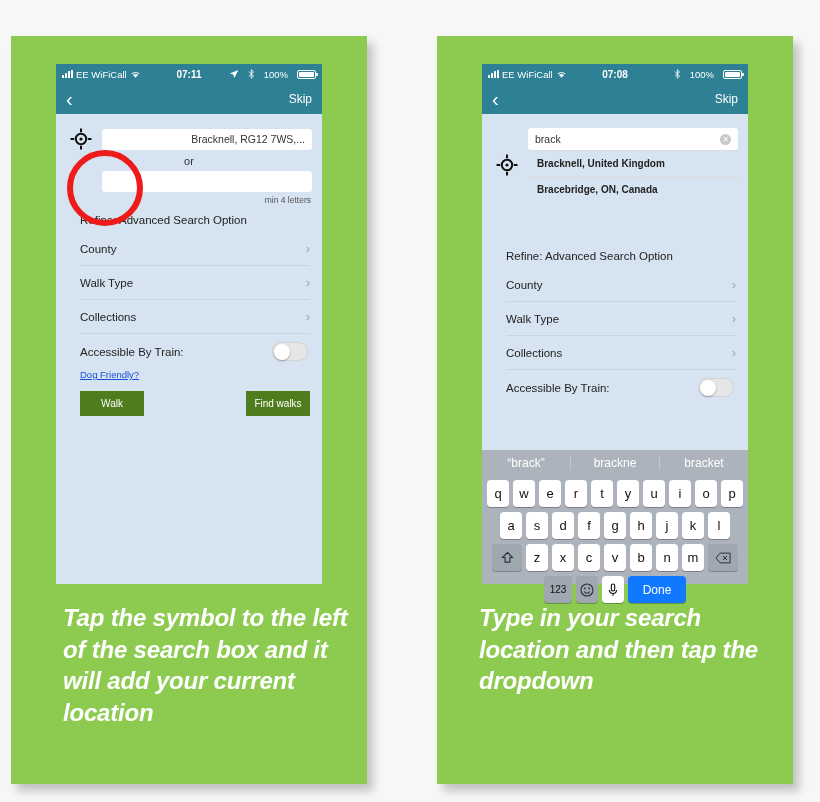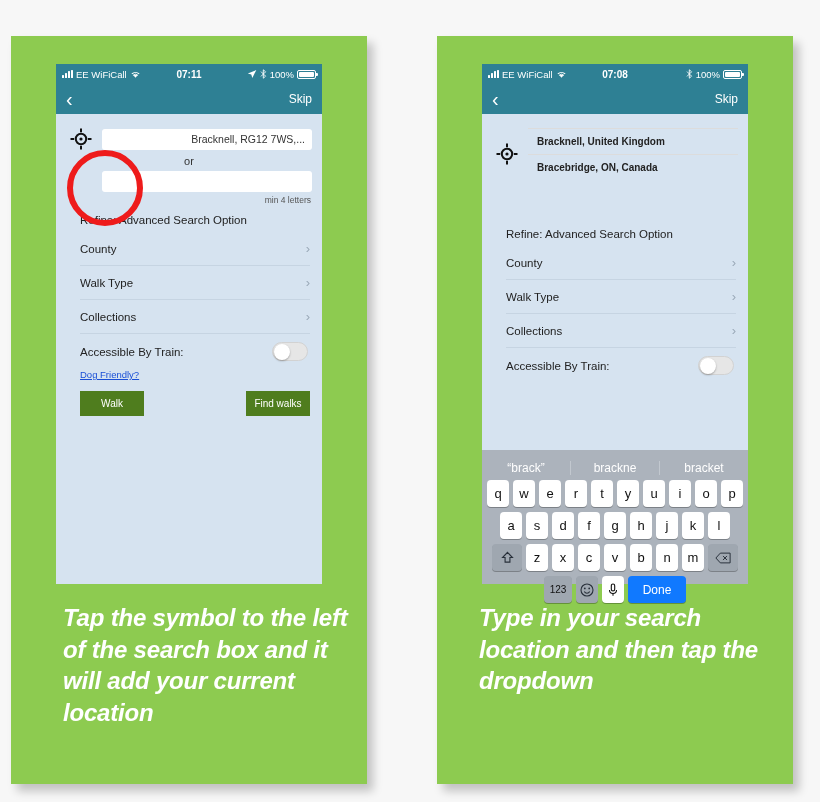--- a/index.html
+++ b/index.html
@@ -45,21 +45,21 @@
     align-items: center;
     padding: 0 6px;
     position: relative;
   }
   .sb-left { display: flex; align-items: center; gap: 3px; }
   .sb-time {
     position: absolute; left: 0; right: 0;
     text-align: center; font-weight: bold; font-size: 10px;
   }
   .sb-right {
-    margin-left: auto; display: flex; align-items: center; gap: 3px;
+    margin-left: auto; display: flex; align-items: center; gap: 9px;
     position: relative; z-index: 2;
   }
   .bars { display: flex; align-items: flex-end; gap: 1px; height: 8px; }
   .bars i { width: 2px; background: #fff; display: block; border-radius: .5px; }
   .bars i:nth-child(1){height:3px}.bars i:nth-child(2){height:5px}
   .bars i:nth-child(3){height:7px}.bars i:nth-child(4){height:8px}
   .battery {
     width: 19px; height: 9px; border: 1px solid #fff; border-radius: 2px;
     position: relative; padding: 1px;
   }
@@ -163,21 +163,21 @@
     border-top: 1px solid #dcdcdc;
   }
 
   
   .keyboard {
     position: absolute; left: 45px; top: 414px;
     width: 266px; height: 134px;
     background: #ACB3BC; padding-bottom: 3px;
   }
   .predict {
-    display: flex; height: 25px; align-items: flex-end;
+    display: flex; height: 25px; align-items: center;
   }
   .predict div {
     flex: 1; display: flex; align-items: center; justify-content: center;
     font-size: 12px; color: #fff;
   }
   .predict div + div { border-left: 1px solid #c2c8cf; }
   .krow { display: flex; justify-content: center; gap: 4px; margin-top: 5px; }
   .key {
     background: #fff; border-radius: 4px; height: 27px;
     display: flex; align-items: center; justify-content: center;
@@ -352,20 +352,24 @@
             <svg width="22" height="22" viewBox="0 0 22 22">
               <circle cx="11" cy="11" r="5.2" fill="none" stroke="#111" stroke-width="2"></circle>
               <circle cx="11" cy="11" r="1.6" fill="#111"></circle>
               <line x1="11" y1="0.5" x2="11" y2="4.2" stroke="#111" stroke-width="2"></line>
               <line x1="11" y1="17.8" x2="11" y2="21.5" stroke="#111" stroke-width="2"></line>
               <line x1="0.5" y1="11" x2="4.2" y2="11" stroke="#111" stroke-width="2"></line>
               <line x1="17.8" y1="11" x2="21.5" y2="11" stroke="#111" stroke-width="2"></line>
             </svg>
           </span>
           <span class="ac-wrap">
+            <span class="ac-input">
+              <span>brack</span>
+              <span class="clear-x">✕</span>
+            </span>
             <span class="ac-list">
               <span class="ac-item" style="display:block">Bracknell, United Kingdom</span>
               <span class="ac-item" style="display:block">Bracebridge, ON, Canada</span>
             </span>
           </span>
         </div>
 
         <div class="refine" style="padding-top:48px">Refine: Advanced Search Option</div>
 
         <div class="rows">

